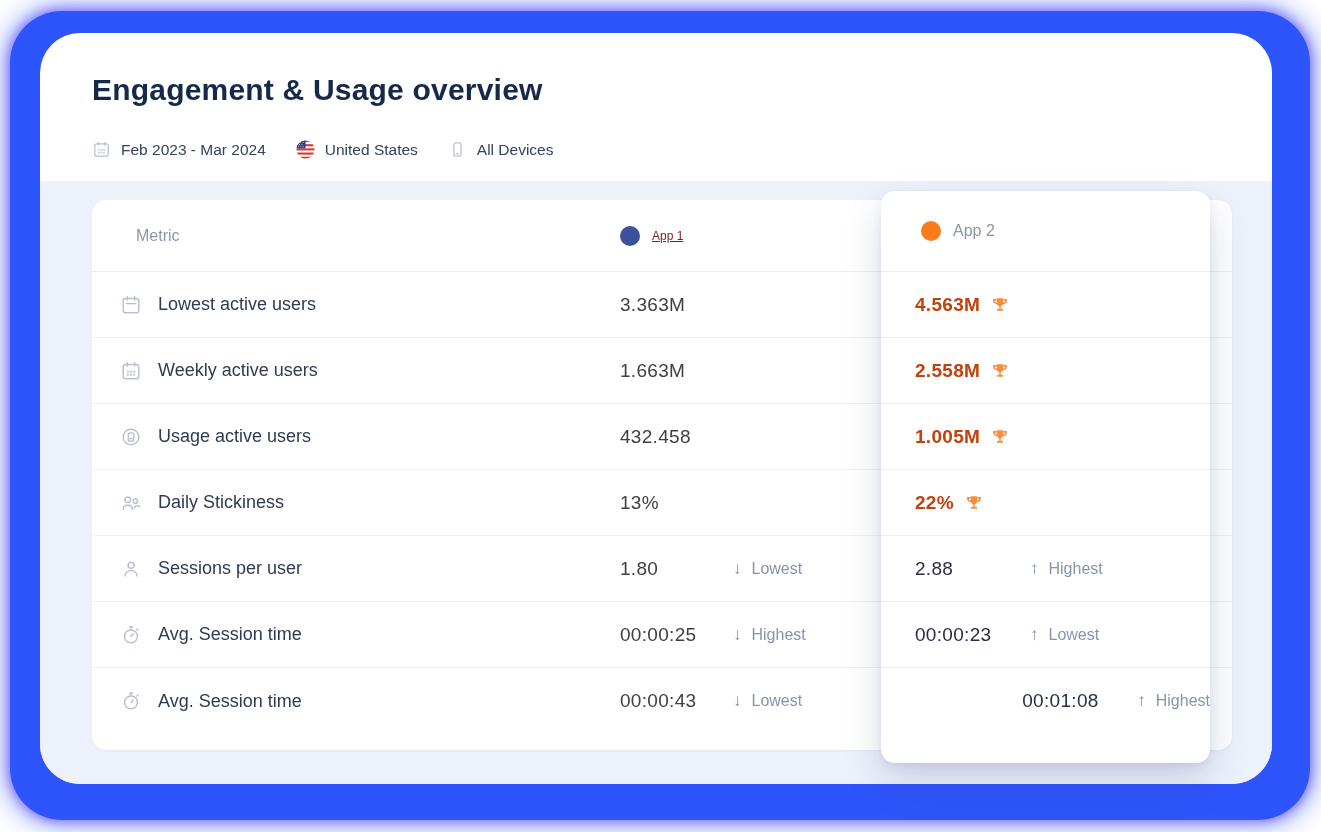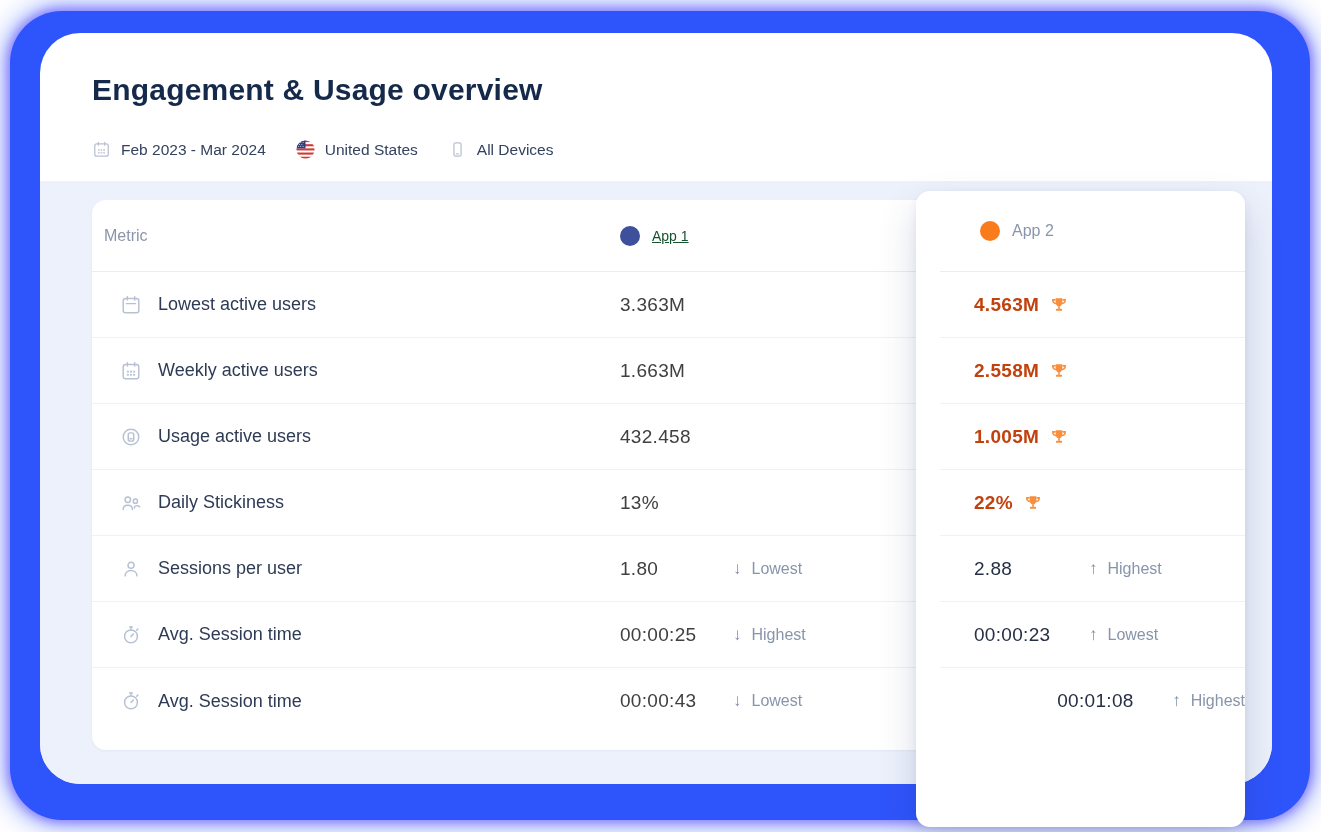--- a/index.html
+++ b/index.html
@@ -24,39 +24,39 @@
 
   
   .body { position:absolute; left:0; top:148px; right:0; bottom:0;
           background:#edf1fb; border-radius:0 0 40px 40px; }
 
   
   .table-card { position:absolute; left:92px; top:200px; width:1140px; height:550px;
                 background:#ffffff; border-radius:14px; box-shadow:0 1px 3px rgba(30,50,100,.05); }
 
   .t-header { height:72px; display:flex; align-items:center; border-bottom:1px solid #e9edf4; }
-  .metric-h { flex:0 0 528px; padding-left:12px; font-size:16px; color:#8b95a9; }
-  .app-h { display:flex; align-items:center; gap:12px; font-size:14px; color:#14532d;text-decoration:underline; }
+  .metric-h { flex:0 0 528px; padding-left:44px; font-size:16px; color:#8b95a9; }
+  .app-h { display:flex; align-items:center; gap:12px; font-size:12px; color:#7f1d1d;text-decoration:underline; }
   .dot { width:20px; height:20px; border-radius:50%; }
   .dot.app1 { background:var(--app1-dot,#3e509b); }
   .dot.app2 { background:var(--app2-dot,#f97b1c); }
 
   .t-row { height:66px; display:flex; align-items:center; border-bottom:1px solid #eef1f6; }
   .t-row.last { border-bottom:none; }
   .cell-metric { flex:0 0 528px; padding-left:28px; display:flex; align-items:center; gap:16px;
                  font-size:18px; color:#2e3b55; }
   .cell-metric .micon { display:flex; align-items:center; width:22px; }
   .cell-value { flex:0 0 113px; font-size:19px; color:#404040; letter-spacing:.3px; }
   .badge { display:flex; align-items:center; gap:10px; font-size:16px; color:#8794ab; }
   .badge .arrow { font-size:17px; color:#7f8da8; }
 
   
-  .app2-card { position:absolute; left:916px; top:191px; width:329px; height:636px;
+  .app2-card { position:absolute; left:881px; top:191px; width:329px; height:572px;
                background:#ffffff; border-radius:14px;
-               box-shadow:0 18px 38px rgba(44,63,123,.18), 0 4px 10px rgba(44,63,123,.08);padding-left:24px; }
+               box-shadow:0 18px 38px rgba(44,63,123,.18), 0 4px 10px rgba(44,63,123,.08); }
   .a-header { height:81px; display:flex; align-items:center; gap:12px; padding-left:40px;
               border-bottom:1px solid #e9edf4; font-size:16px; color:#8b95a9; }
   .a-row { height:66px; display:flex; align-items:center; padding-left:34px; border-bottom:1px solid #eef1f6; }
   .a-row.last { border-bottom:none;justify-content:flex-end; }
   .a-value { font-size:19px; color:#272f45; letter-spacing:.3px; }
   .a-row.win .a-value { font-weight:700; color:#c2410c; }
   .a-row.win { gap:10px; }
   .a-badge-wrap { flex:0 0 115px; }
   .a-row .trophy { display:flex; align-items:center; }
 

